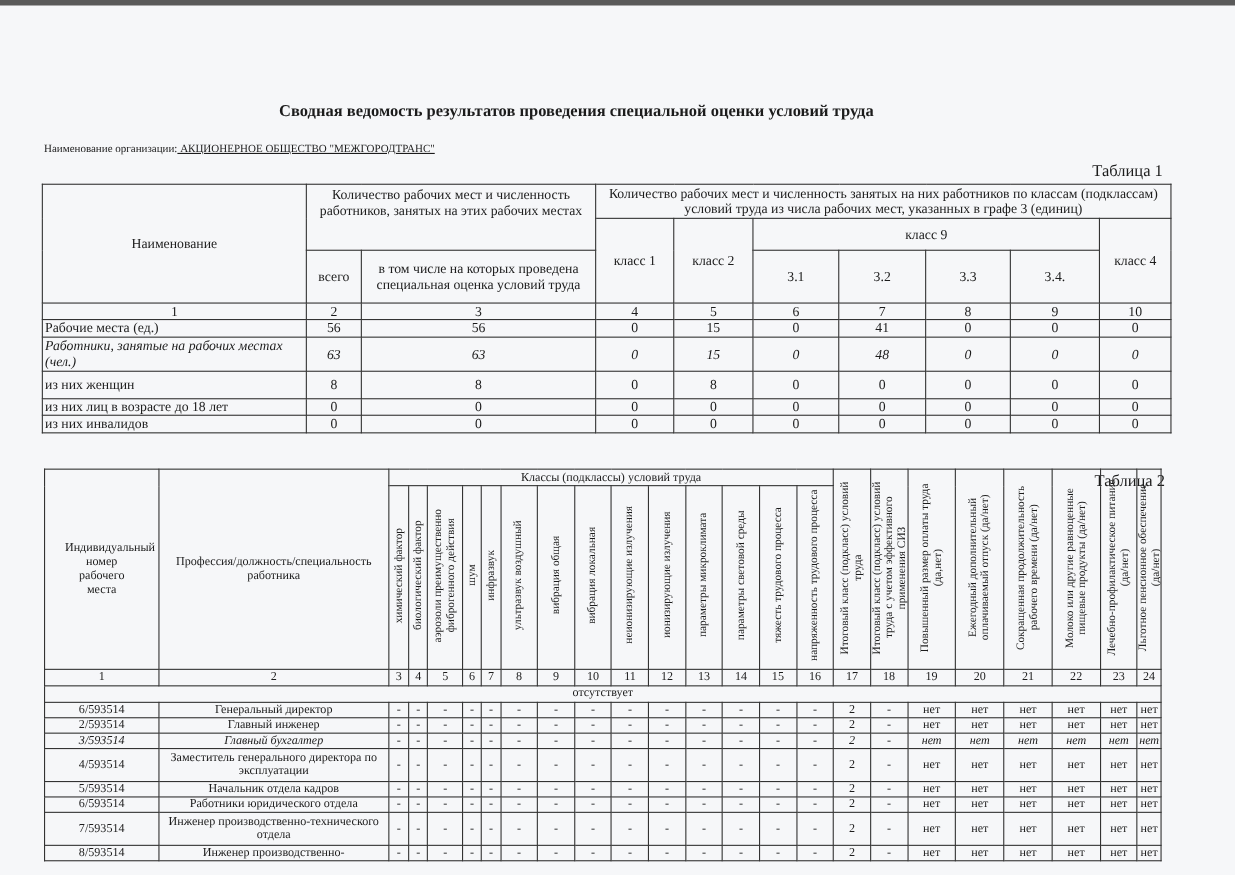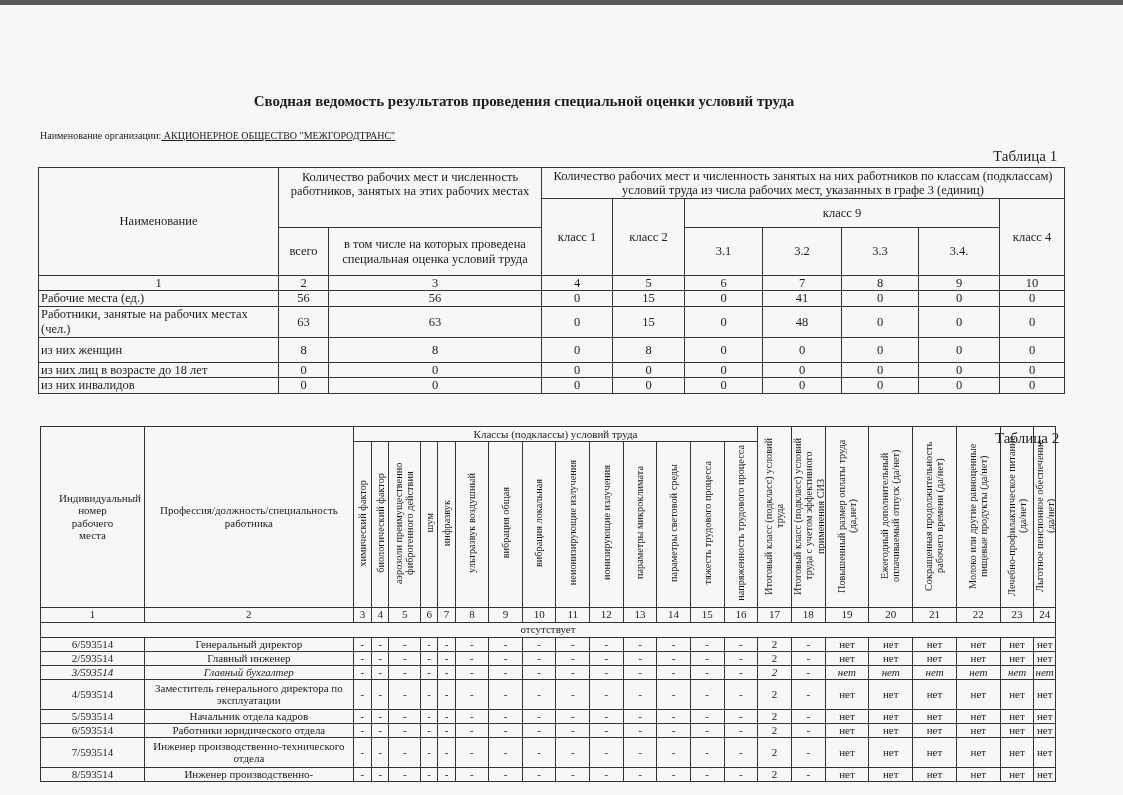--- a/index.html
+++ b/index.html
@@ -88,21 +88,21 @@
         <td>56</td>
         <td>56</td>
         <td>0</td>
         <td>15</td>
         <td>0</td>
         <td>41</td>
         <td>0</td>
         <td>0</td>
         <td>0</td>
       </tr>
-      <tr style="height: 31px;">
+      <tr style="height: 31px; font-style: italic;">
         <td class="left">Работники, занятые на рабочих местах (чел.)</td>
         <td>63</td>
         <td>63</td>
         <td>0</td>
         <td>15</td>
         <td>0</td>
         <td>48</td>
         <td>0</td>
         <td>0</td>
         <td>0</td>

